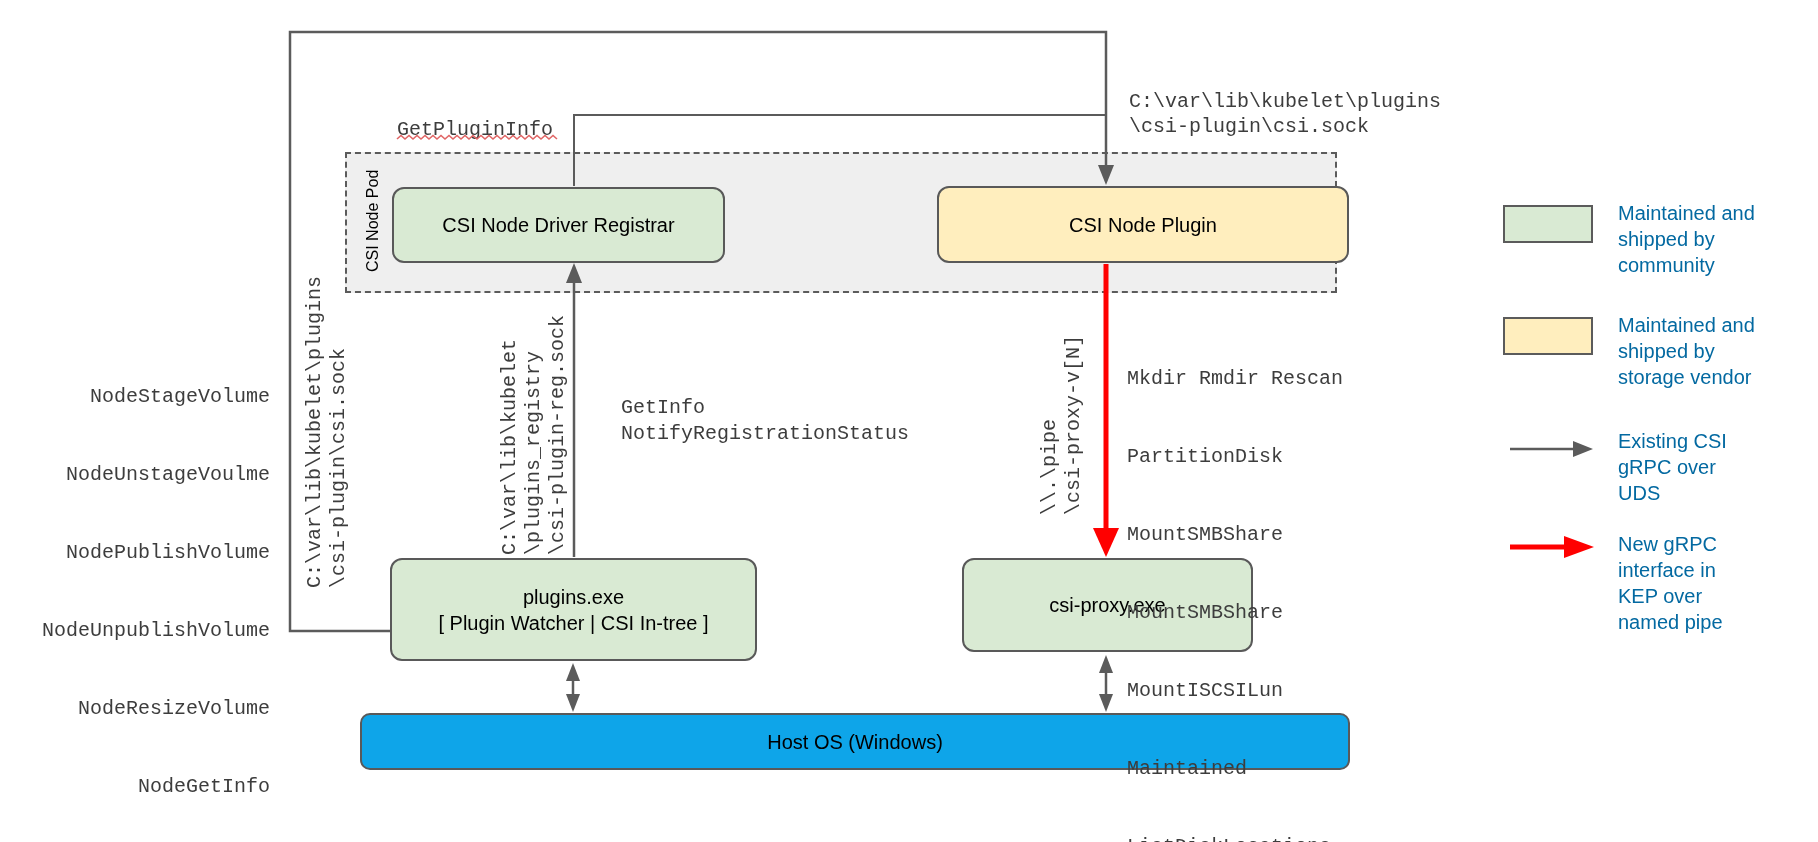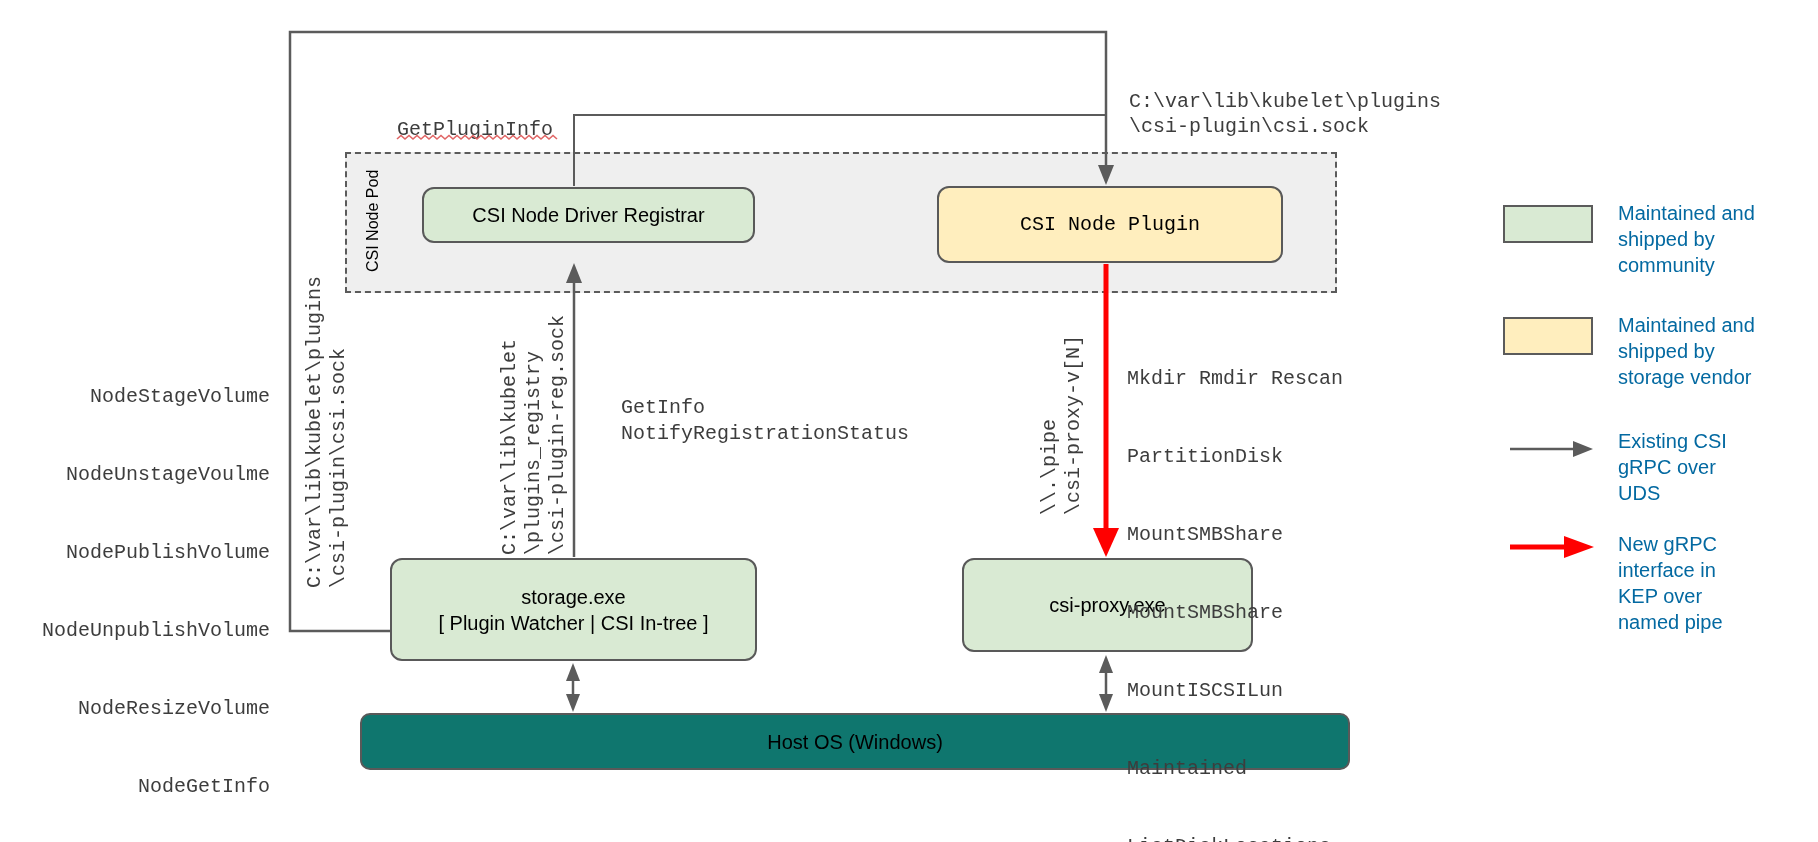--- a/index.html
+++ b/index.html
@@ -5,21 +5,21 @@
   html,body{margin:0;padding:0;background:#ffffff;}
   #canvas{position:relative;width:1818px;height:842px;background:#ffffff;overflow:hidden;
           font-family:"Liberation Sans", sans-serif;}
   #connectors{position:absolute;left:0;top:0;z-index:3;pointer-events:none;}
   .box{position:absolute;box-sizing:border-box;border:2px solid #595959;border-radius:12px;
        display:flex;align-items:center;justify-content:center;text-align:center;
        font-size:20px;color:#000;z-index:2;line-height:26px;}
   .pod{position:absolute;box-sizing:border-box;border:2px dashed #5b5b5b;background:#efefef;z-index:1;}
   .green{background:#d9ead3;}
   .yellow{background:#ffeebe;}
-  .blue{background:#0f766e;}
+  .blue{background:#0ea5e9;}
   .mono{position:absolute;font-family:"Liberation Mono","DejaVu Sans Mono",monospace;
         font-size:20px;color:#3d3d3d;white-space:pre;line-height:26px;z-index:2;}
   .rot{transform:rotate(-90deg);transform-origin:0 100%;line-height:24px;}
   .list div{height:26px;}
   .legend-swatch{position:absolute;box-sizing:border-box;border:2px solid #5b5b5b;z-index:2;}
   .legend-text{position:absolute;font-size:20px;line-height:26px;color:#0369a1;white-space:pre;z-index:2;}
 </style>
 </head>
 <body>
 
@@ -50,28 +50,28 @@
 
     <path d="M 1510 449 L 1575 449" fill="none" stroke="#5b5b5b" stroke-width="2.5"></path>
     <polygon points="1593,449 1573,441 1573,457" fill="#5b5b5b"></polygon>
     <path d="M 1510 547 L 1566 547" fill="none" stroke="#ff0000" stroke-width="5"></path>
     <polygon points="1594,547 1564,536 1564,558" fill="#ff0000"></polygon>
   </svg>
 
   <div class="pod" style="left:345px;top:152px;width:992px;height:141px;"></div>
   <div class="mono rot" style="left:383px;top:252px;width:100px;height:20px;font-family:'Liberation Sans',sans-serif;font-size:16px;color:#000;text-align:center;line-height:20px;">CSI Node Pod</div>
 
-  <div class="box green" style="left:422px;top:187px;width:333px;height:56px;">
+  <div class="box green" style="left:392px;top:187px;width:333px;height:76px;">
     <span>CSI Node Driver Registrar</span>
   </div>
-  <div class="box yellow" style="left:937px;top:186px;width:346px;height:77px;font-family:Liberation Mono, monospace;">
+  <div class="box yellow" style="left:937px;top:186px;width:412px;height:77px;">
     <span>CSI Node Plugin</span>
   </div>
   <div class="box green" style="left:390px;top:558px;width:367px;height:103px;flex-direction:column;">
-    <div>storage.exe</div>
+    <div>plugins.exe</div>
     <div>[ Plugin Watcher | CSI In-tree ]</div>
   </div>
   <div class="box green" style="left:962px;top:558px;width:291px;height:94px;">
     <span>csi-proxy.exe</span>
   </div>
   <div class="box blue" style="left:360px;top:713px;width:990px;height:57px;border-radius:10px;">
     <span>Host OS (Windows)</span>
   </div>
 
   <div class="mono" style="left:397px;top:117px;">GetPluginInfo</div>

